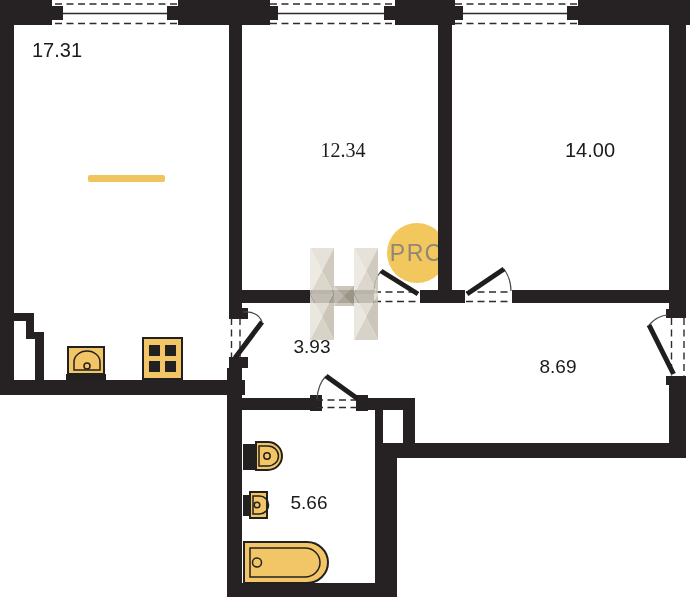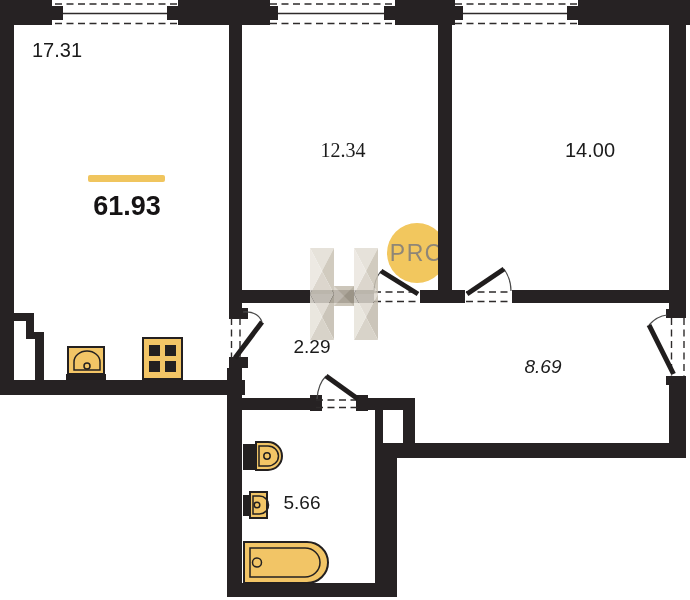--- a/index.html
+++ b/index.html
@@ -191,19 +191,18 @@
       <rect x="24" y="38" width="20" height="20" fill="#c4bdae"></rect>
       <polygon points="24,38 34,48 24,58" fill="#d8d2c7"></polygon>
       <polygon points="44,38 34,48 44,58" fill="#b0a999"></polygon>
     </g>
   </svg>
 
   <div class="labels">
     <div class="area" style="left:57px;  top:50px;">17.31</div>
     <div class="area" style="left:343px; top:150px;font-family:Liberation Serif, serif;">12.34</div>
     <div class="area" style="left:590px; top:150px;">14.00</div>
-    <div class="area small" style="left:312px; top:347px;">2.29</div>
-    <div class="area small" style="left:543px; top:367px;font-style:italic;">8.69</div>
-    <div class="area small" style="left:302px; top:503px;">5.66</div>
+    <div class="area small" style="left:312px; top:347px;">3.93</div>
+    <div class="area small" style="left:558px; top:367px;">8.69</div>
+    <div class="area small" style="left:309px; top:503px;">5.66</div>
     <div class="total-bar" style="left:88px; top:175px; width:77px; height:7px; background:#F0C55E;"></div>
-    <div class="total" style="left:127px; top:206px;">61.93</div>
   </div>
 </div>
 
 </body></html>

